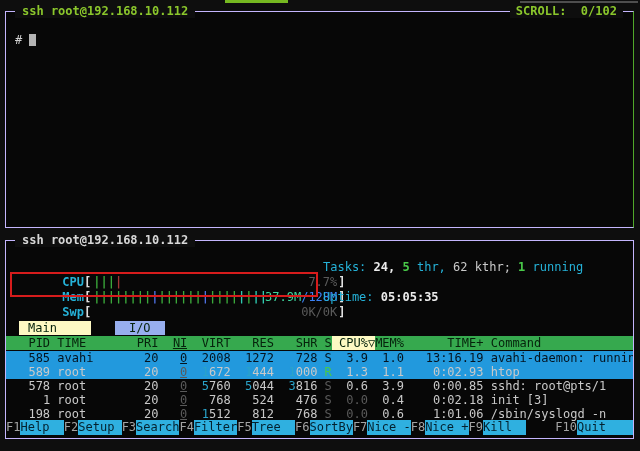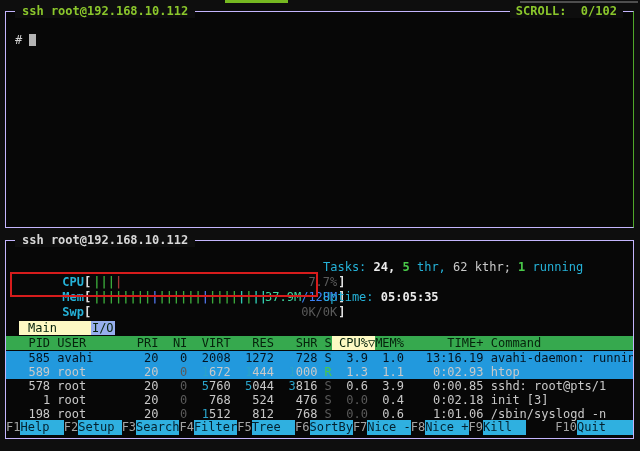--- a/index.html
+++ b/index.html
@@ -38,33 +38,33 @@
   .c-white{color:#ececec;font-weight:bold;}
   .c-green{color:#49c949;font-weight:bold;}
   .dim{color:#5a5a5a;}
   .grn{color:#49c949;}
   .kcyan{color:#2aa3c9;}
 
   
   .tabs{position:absolute;left:13px;top:80px;height:14px;}
   .tab{display:inline-block;color:#06230c;height:14px;}
   .t-act{background:#fef9c3;padding:0 34px 0 9px;}
-  .t-io{background:#97aeee;padding:0 1px;}
+  .t-io{background:#97aeee;padding:0 14px;margin-left:24px;}
 
   
   .hdr{position:absolute;left:0;right:0;top:95px;height:14px;background:#36a94e;color:#06230c;display:flex;padding-left:8px;}
   .prow{position:absolute;left:0;right:0;height:28px;display:flex;padding-left:8px;}
   .cell{display:inline-block;white-space:pre;overflow:hidden;}
   .sorted{background:#fef9c3;}
   .sel{background:#2299dd;}
   .sel .cell,.sel .cell *{color:#04131f !important;font-weight:normal;}
   .w-pid{width:5ch;text-align:right;}
   .w-user{width:10ch;padding-left:1ch;text-align:left;}
   .w-pri{width:4ch;text-align:right;}
-  .w-ni{width:4ch;text-align:right;}
+  .w-ni{width:4ch;text-align:right;text-decoration:underline;}
   .w-virt{width:6ch;text-align:right;}
   .w-res{width:6ch;text-align:right;}
   .w-shr{width:6ch;text-align:right;}
   .w-s{width:2ch;text-align:right;}
   .w-cpu{width:5ch;text-align:right;}
   .w-sort{width:1ch;text-align:left;}
   .w-mem{width:4ch;text-align:right;padding-right:1ch;}
   .hdr .w-mem{width:5ch;text-align:left;padding-right:0;}
   .w-time{width:10ch;text-align:right;}
   .w-cmd{flex:1;text-align:left;padding-left:1ch;}
@@ -108,21 +108,21 @@
     </div>
 
     <div class="m-line l-swp">
       <span class="mlabel">Swp</span><span class="brk">[</span><span class="minter"><span class="mval dim">0K/0K</span></span><span class="brk">]</span>
       <span class="stat"><span class="c-cyan">Uptime: </span><span class="c-white">05:05:35</span></span>
     </div>
 
     <div class="tabs" id="tabs"><span class="tab t-act">Main</span><span class="tab t-io">I/O</span></div>
     <div class="hdr" id="hdr">
         <span class="cell w-pid">PID</span>
-        <span class="cell w-user">USER</span>
+        <span class="cell w-user">TIME</span>
         <span class="cell w-pri">PRI</span>
         <span class="cell w-ni">NI</span>
         <span class="cell w-virt">VIRT</span>
         <span class="cell w-res">RES</span>
         <span class="cell w-shr">SHR</span>
         <span class="cell w-s">S</span>
         <span class="cell w-cpu sorted">CPU%</span>
         <span class="cell w-sort sorted">▽</span>
         <span class="cell w-mem">MEM%</span>
         <span class="cell w-time">TIME+</span>

